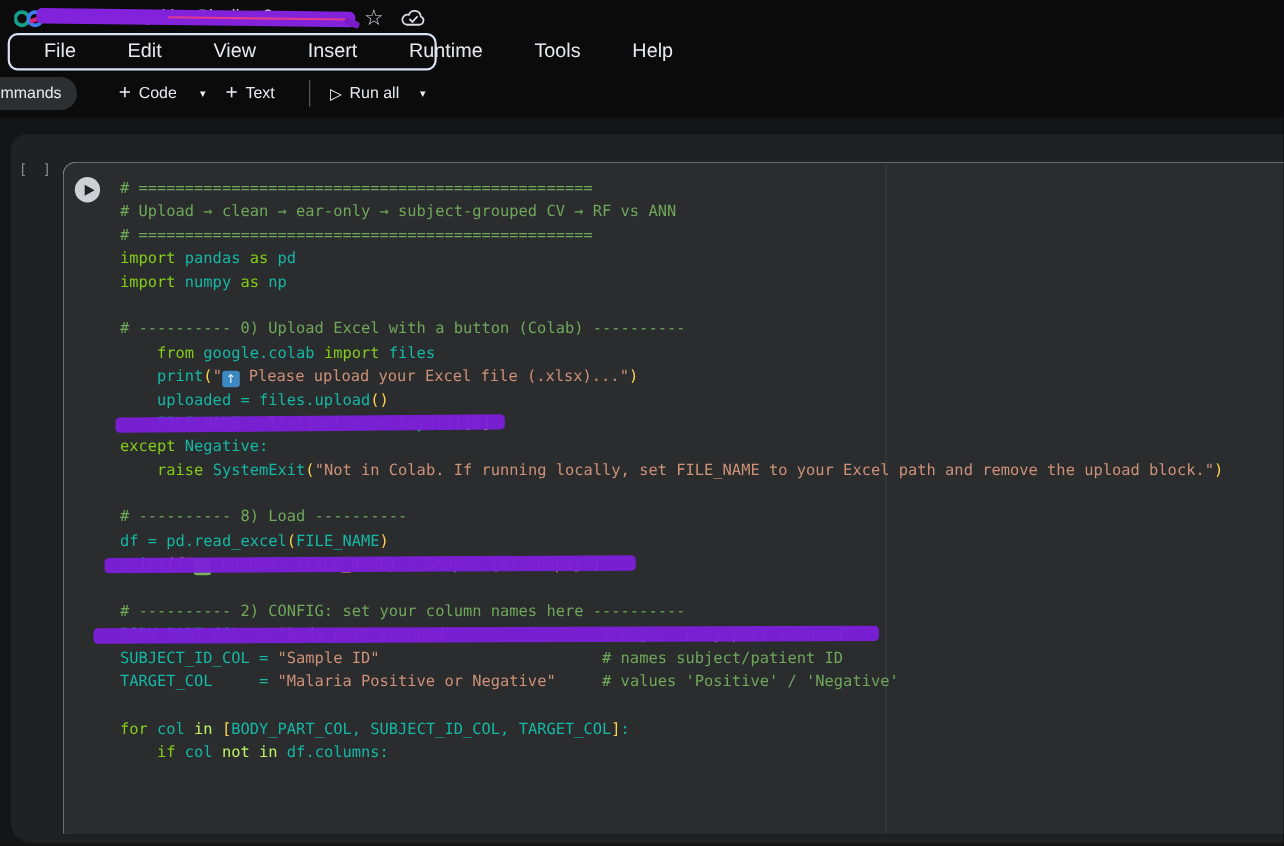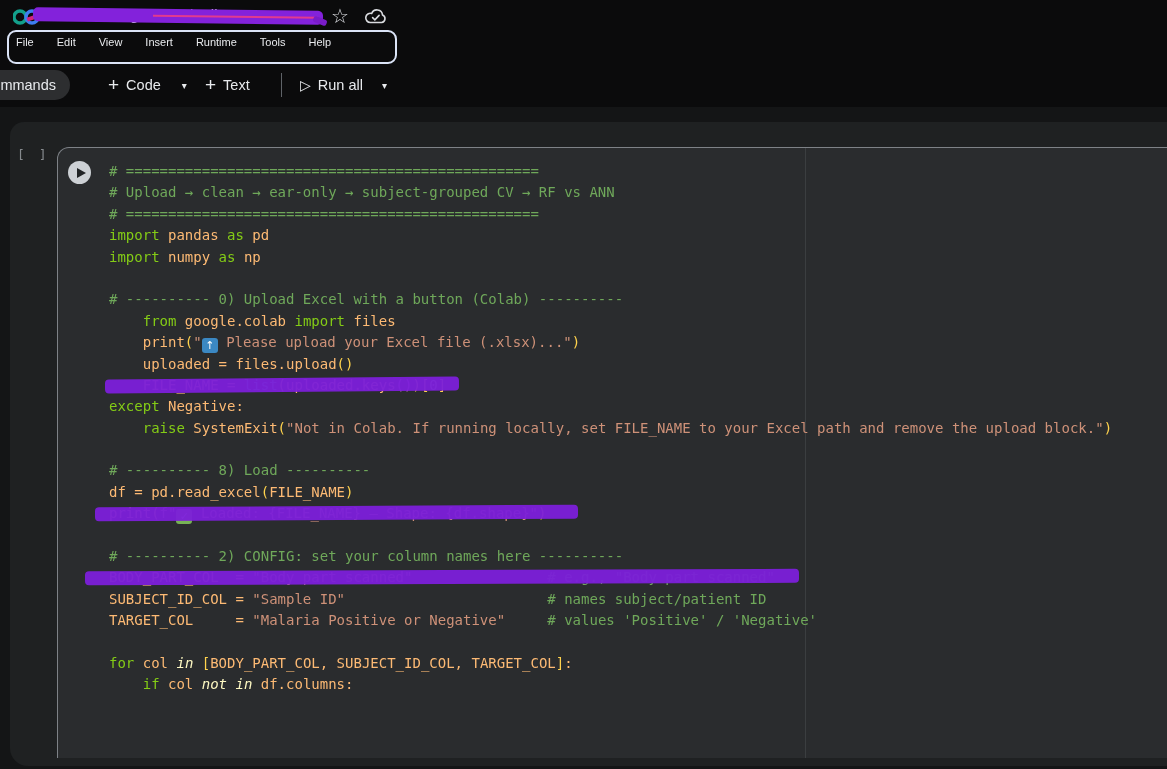--- a/index.html
+++ b/index.html
@@ -23,21 +23,21 @@
     position:absolute; left:33px; top:9px; width:290px; height:14px;
     background:#8322db; border-radius:5px; transform:rotate(.7deg); z-index:3;
   }
   .title-stripe .inner-line {
     position:absolute; left:120px; top:6px; width:165px; height:2px; background:#e23a8e;
   }
   .title-tick { position:absolute; left:27px; top:16px; width:10px; height:4px; background:#d4247f; transform:rotate(-18deg); z-index:2; }
   .title-tail { position:absolute; left:313px; top:18px; width:14px; height:6px; background:#7a1cc9; transform:rotate(22deg); border-radius:2px; z-index:3;}
   
   .menubar { position:absolute; left:16px; top:36px; display:flex; gap:23px; }
-  .menu-item { font-size:11px; color:#e8eaed; cursor:default; }
+  .menu-item { font-size:18px; color:#e8eaed; cursor:default;margin-left:24px; }
   .menu-highlight {
     position:absolute; left:7px; top:30px; width:390px; height:34px;
     border:2px solid #dbe4f7; border-radius:9px; pointer-events:none;
   }
   
   .toolbar { position:absolute; left:0; top:64px; width:100%; height:43px; color:#e8eaed; }
   .pill {
     position:absolute; left:-36px; top:6px; width:106px; height:30px; background:#2d2e30;
     border-radius:15px; display:flex; align-items:center; justify-content:flex-end;
     padding-right:14px; font-size:14.5px;
@@ -72,24 +72,24 @@
   .ruler { position:absolute; left:747px; top:0; width:1px; height:100%; background:#3b3e40; }
   
   .code {
     position:absolute; left:51px; top:13px;
     font-family:"DejaVu Sans Mono","Liberation Mono", monospace;
     font-size:14px; line-height:21.4px; color:#d4d4d4;
   }
   .code-line { position:relative; height:21.4px; white-space:pre; }
   .tok-c  { color:#6fa85a; }
   .tok-k  { color:#84cc16; }
-  .tok-kb { color:#fef9c3;font-style:italic; }
+  .tok-kb { color:#bef264; }
   .tok-s  { color:#ce9178; }
   .tok-t  { color:#4ec9b0; }
-  .tok-v  { color:#fdba74; }
+  .tok-v  { color:#14b8a6; }
   .tok-b  { color:#ffd34d; }
   .tok-b2 { color:#da70d6; }
   .tok-n  { color:#b5cea8; }
   .emoji {
     display:inline-block; width:16px; height:15px; border-radius:3px; color:#fff;
     font-size:11px; line-height:15px; text-align:center; vertical-align:-2px;
     font-family:"DejaVu Sans", sans-serif;
   }
   .emoji-up { background:#3b88c3; }
   .emoji-ok { background:#77b255; }

